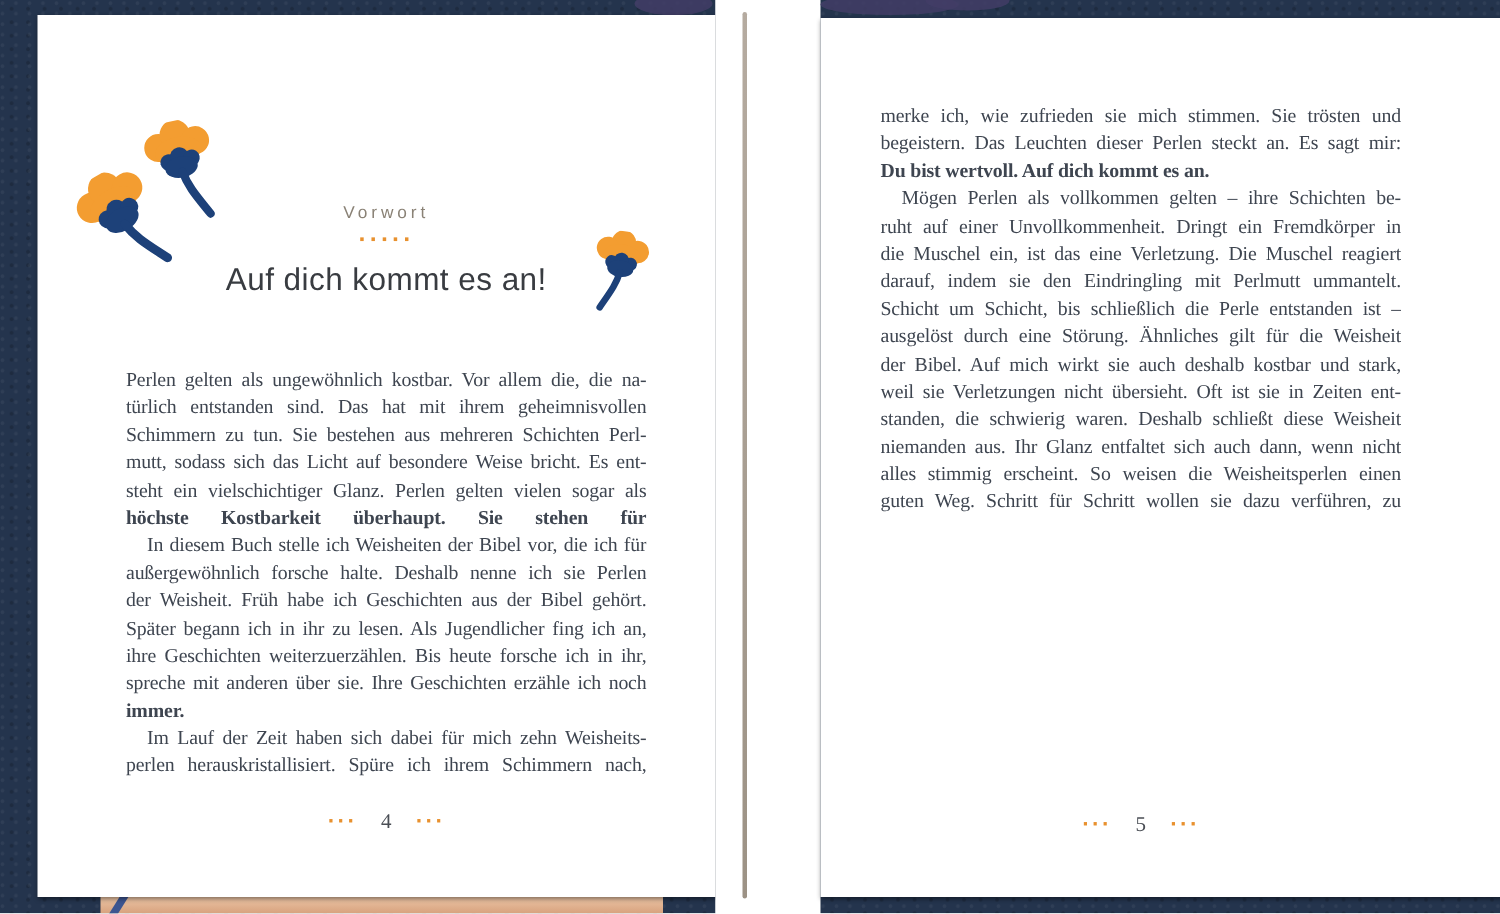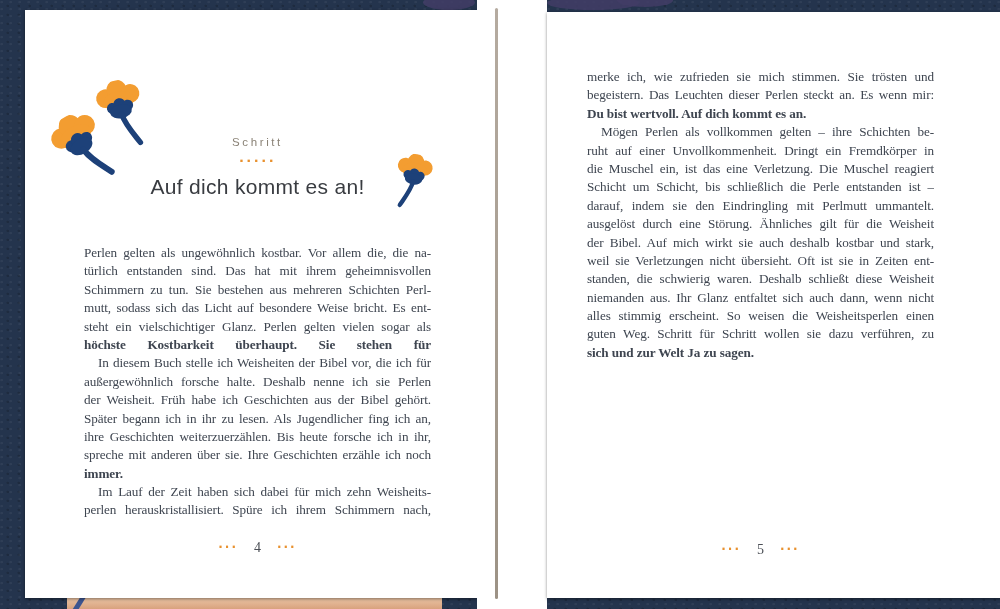--- a/index.html
+++ b/index.html
@@ -115,21 +115,21 @@
         <svg viewBox="0 0 64 92">
             <use href="#flower-shape"></use>
           </svg>
       </div>
       <div class="flower flower-3">
         <svg viewBox="0 0 64 92">
             <use href="#flower-shape"></use>
           </svg>
       </div>
 
-      <div class="kicker">Schritt</div>
+      <div class="kicker">Vorwort</div>
       <div class="kdots">·····</div>
       <div class="title">Auf dich kommt es an!</div>
 
       <div class="body body-left">
           <div class="ln">Perlen gelten als ungewöhnlich kostbar. Vor allem die, die na-</div>
           <div class="ln">türlich entstanden sind. Das hat mit ihrem geheimnisvollen</div>
           <div class="ln">Schimmern zu tun. Sie bestehen aus mehreren Schichten Perl-</div>
           <div class="ln">mutt, sodass sich das Licht auf besondere Weise bricht. Es ent-</div>
           <div class="ln">steht ein vielschichtiger Glanz. Perlen gelten vielen sogar als</div>
           <div class="ln end">höchste Kostbarkeit überhaupt. Sie stehen für Vollkommenheit.</div>
@@ -154,35 +154,34 @@
     <div class="spine"></div>
   </div>
 
   <div class="panel panel-right">
     <div class="blob" style="left:0px;top:-4px;width:92px;height:14px;"></div>
     <div class="blob" style="left:70px;top:-6px;width:56px;height:13px;"></div>
 
     <div class="page page-right">
       <div class="body body-right">
           <div class="ln">merke ich, wie zufrieden sie mich stimmen. Sie trösten und</div>
-          <div class="ln">begeistern. Das Leuchten dieser Perlen steckt an. Es wenn mir:</div>
+          <div class="ln">begeistern. Das Leuchten dieser Perlen steckt an. Es sagt mir:</div>
           <div class="ln end">Du bist wertvoll. Auf dich kommt es an.</div>
           <div class="ln ind">Mögen Perlen als vollkommen gelten – ihre Schichten be-</div>
           <div class="ln">ruht auf einer Unvollkommenheit. Dringt ein Fremdkörper in</div>
           <div class="ln">die Muschel ein, ist das eine Verletzung. Die Muschel reagiert</div>
+          <div class="ln">darauf, indem sie den Eindringling mit Perlmutt ummantelt.</div>
           <div class="ln">Schicht um Schicht, bis schließlich die Perle entstanden ist –</div>
-          <div class="ln">darauf, indem sie den Eindringling mit Perlmutt ummantelt.</div>
           <div class="ln">ausgelöst durch eine Störung. Ähnliches gilt für die Weisheit</div>
           <div class="ln">der Bibel. Auf mich wirkt sie auch deshalb kostbar und stark,</div>
           <div class="ln">weil sie Verletzungen nicht übersieht. Oft ist sie in Zeiten ent-</div>
           <div class="ln">standen, die schwierig waren. Deshalb schließt diese Weisheit</div>
           <div class="ln">niemanden aus. Ihr Glanz entfaltet sich auch dann, wenn nicht</div>
           <div class="ln">alles stimmig erscheint. So weisen die Weisheitsperlen einen</div>
           <div class="ln">guten Weg. Schritt für Schritt wollen sie dazu verführen, zu</div>
-          <div class="ln end">sich und zur Welt Ja zu sagen.</div>
         </div>
 
       <div class="footer">
         <span class="fdots">···</span><span class="fnum">5</span><span class="fdots">···</span>
       </div>
     </div>
   </div>
 
 </div>
 

